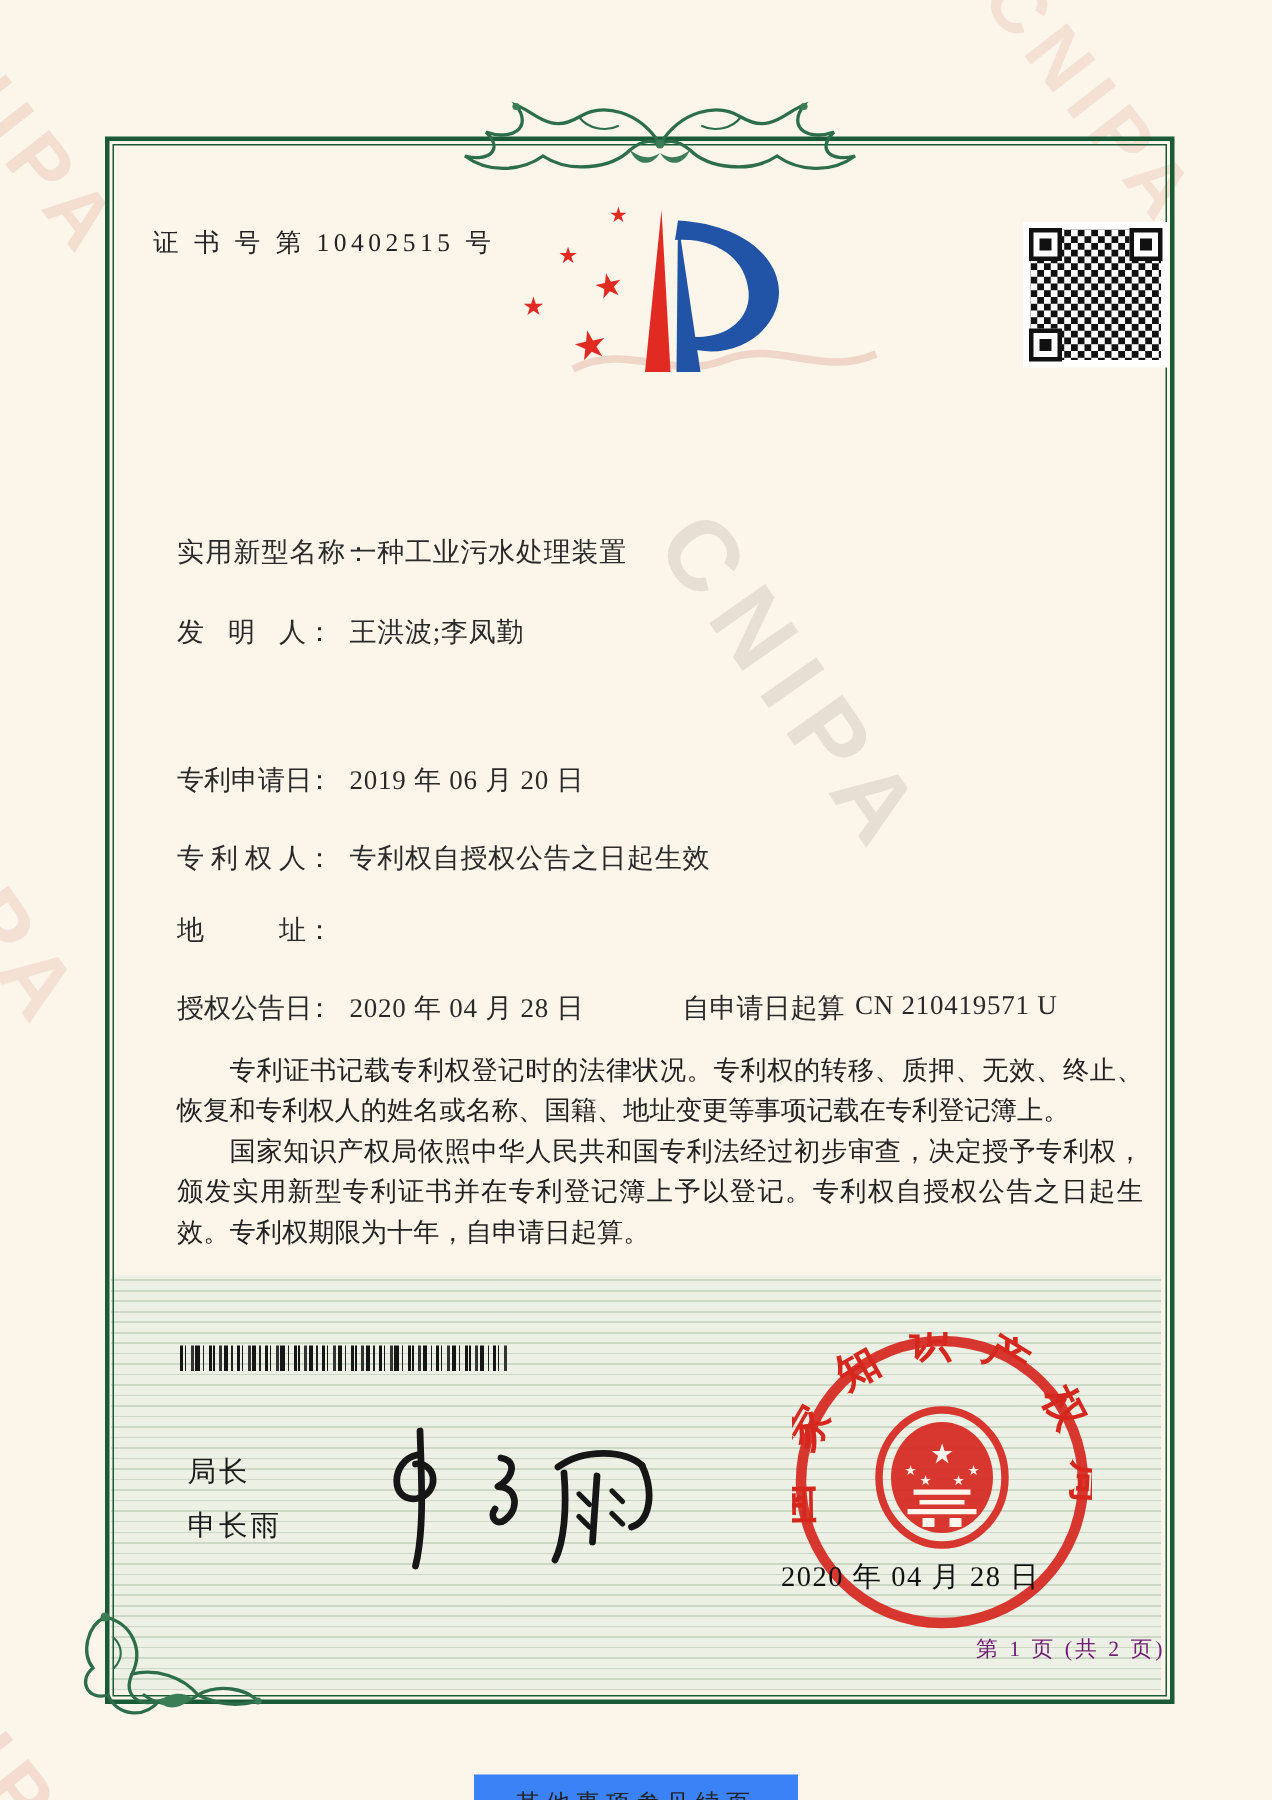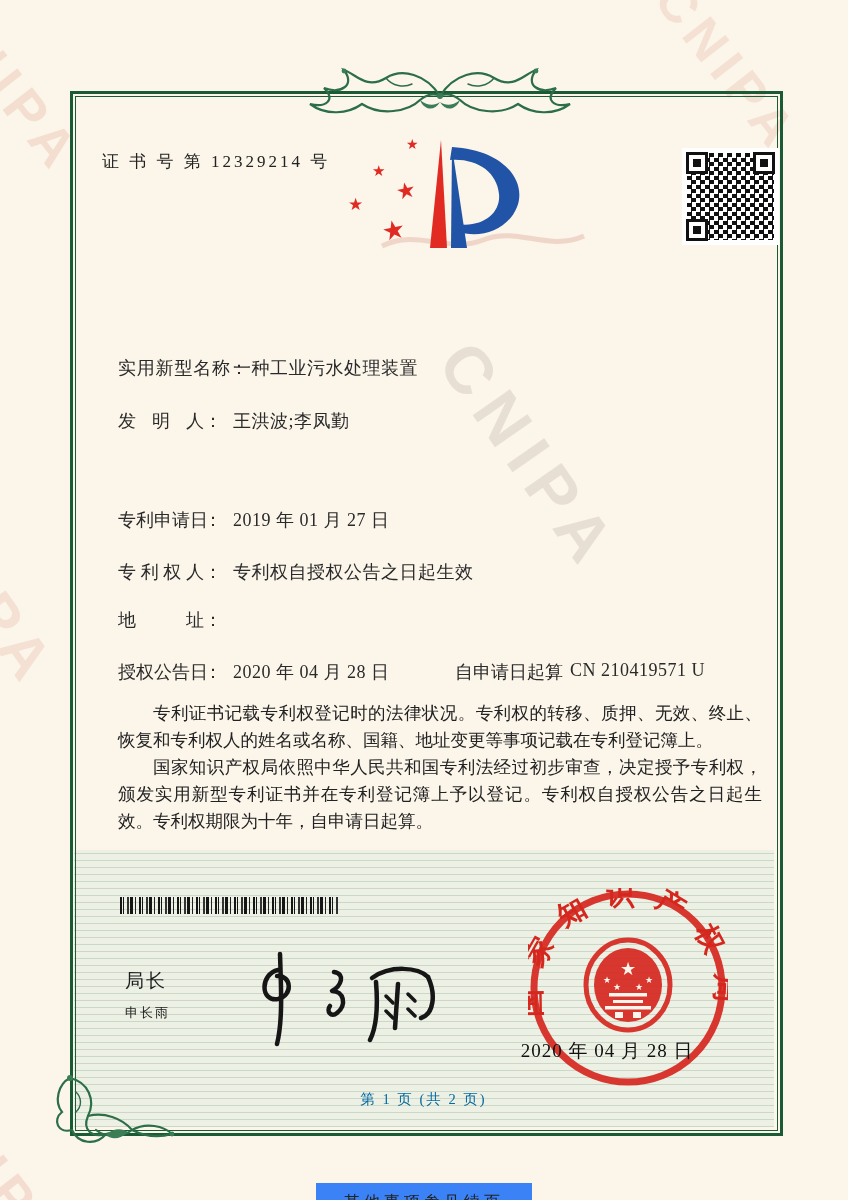--- a/index.html
+++ b/index.html
@@ -54,30 +54,30 @@
        text-align:justify;color:#222;}
   .law p{margin:0;text-indent:2em;}
 
   
   .barcode{position:absolute;left:120px;top:897px;width:218px;height:17px;
     background:repeating-linear-gradient(90deg,#151515 0 2px,rgba(0,0,0,0) 2px 3px,#151515 3px 4px,
     rgba(0,0,0,0) 4px 7px,#333 7px 9px,rgba(0,0,0,0) 9px 10px,#151515 10px 13px,rgba(0,0,0,0) 13px 15px,
     #222 15px 16px,rgba(0,0,0,0) 16px 19px);}
 
   .sig-title{position:absolute;left:125px;top:968px;font-size:19px;letter-spacing:2px;color:#1c1c1c;}
-  .sig-name{position:absolute;left:125px;top:1004px;font-size:13px;letter-spacing:2px;color:#1c1c1c;}
+  .sig-name{position:absolute;left:125px;top:1004px;font-size:19px;letter-spacing:2px;color:#1c1c1c;}
   .sig-hand{position:absolute;left:248px;top:948px;}
 
   
   .seal{position:absolute;left:528px;top:888px;width:200px;height:200px;}
   .seal-date{position:absolute;left:516px;top:1038px;width:182px;text-align:center;
              font-size:19px;color:#111;letter-spacing:1px;white-space:nowrap;}
 
-  .pagenum{position:absolute;left:70px;top:1090px;width:707px;text-align:center;
-           font-size:14.5px;letter-spacing:2px;color:#0369a1;}
+  .pagenum{position:absolute;left:70px;top:1090px;width:707px;text-align:right;
+           font-size:14.5px;letter-spacing:2px;color:#701a75;}
   .contnote{position:absolute;left:0;top:1142px;width:848px;text-align:center;}
   .contnote span{display:inline-block;background:#3b82f6;padding:9px 28px;font-size:16px;letter-spacing:4px;color:#222;margin-top:41px;}
 
   .orn-top{position:absolute;left:300px;top:58px;}
   .orn-bl{position:absolute;left:52px;top:1072px;}
   .pink-flourish{position:absolute;left:378px;top:224px;}
 </style>
 </head>
 <body>
 
@@ -121,21 +121,21 @@
       <path d="M36,44 C52,40 70,46 80,58 C94,50 112,54 120,62 C106,66 92,64 80,58 C70,66 54,66 44,58"></path>
       <path d="M24,20 C30,26 30,34 24,40" stroke-width="1.4"></path>
     </g>
     <g fill="#3b7d55">
       <circle cx="18" cy="6" r="3"></circle>
         <circle cx="120" cy="62" r="2.4"></circle>
       <path d="M54,62 C62,56 70,56 76,60 C68,68 58,68 54,62 Z"></path>
     </g>
   </svg>
 
-  <div class="certno">证 书 号 第 12329214 号</div>
+  <div class="certno">证 书 号 第 10402515 号</div>
 
   <div class="logo">
     <span class="star" style="left:66px;top:0;font-size:14px;">★</span>
     <span class="star" style="left:32px;top:26px;font-size:15px;">★</span>
     <span class="star" style="left:56px;top:42px;font-size:22px;transform:rotate(-12deg);">★</span>
     <span class="star" style="left:8px;top:58px;font-size:17px;">★</span>
     <span class="star" style="left:42px;top:80px;font-size:26px;transform:rotate(-12deg);">★</span>
     <svg width="190" height="115" viewBox="0 0 190 115">
       <polygon points="101,2 90,110 107,110" fill="#e02a22"></polygon>
       <polygon points="112,9 111,110 127,110" fill="#2154a6"></polygon>
@@ -160,21 +160,21 @@
   <div class="frow" style="top:409px;">
     <span class="flabel w5">发明人</span><span>：</span>
     <span class="fval">王洪波;李凤勤</span>
   </div>
   <div class="frow" style="top:356px;">
     <span class="flabel w6">实用新型名称</span><span>：</span>
     <span class="fval">一种工业污水处理装置</span>
   </div>
   <div class="frow" style="top:508px;">
     <span class="flabel w5">专利申请日</span><span>：</span>
-    <span class="fval">2019 年 01 月 27 日</span>
+    <span class="fval">2019 年 06 月 20 日</span>
   </div>
   <div class="frow" style="top:560px;">
     <span class="flabel w5">专利权人</span><span>：</span>
     <span class="fval">专利权自授权公告之日起生效</span>
   </div>
   <div class="frow" style="top:608px;">
     <span class="flabel w5">地址</span><span>：</span>
   </div>
   <div class="frow" style="top:660px;">
     <span class="flabel w5">授权公告日</span><span>：</span>

